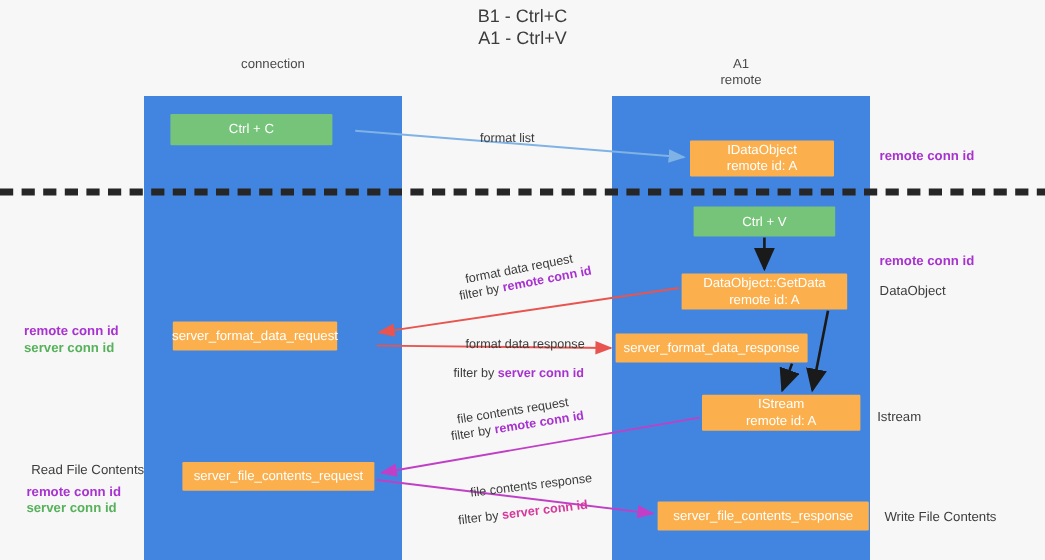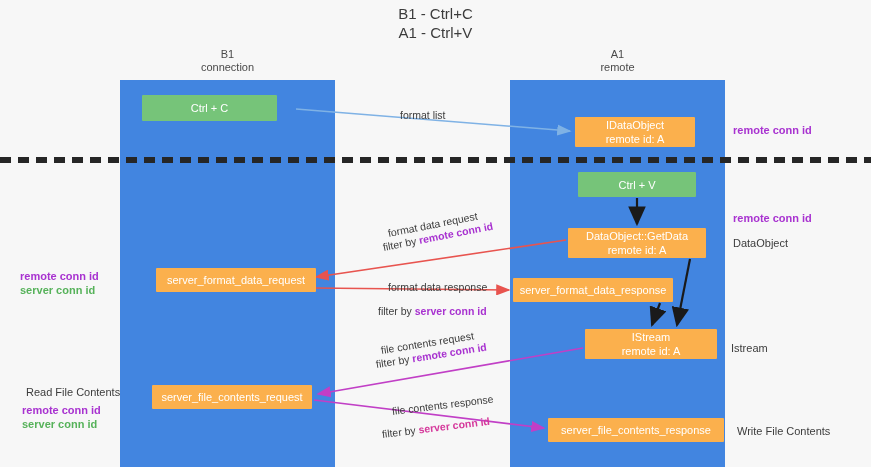--- a/index.html
+++ b/index.html
@@ -35,21 +35,21 @@
     display:flex;flex-direction:column;align-items:center;justify-content:center;
     border-radius:1px;
   }
   .green{background:#76c479;}
   .orange{background:#fbb04d;}
 
   .n-ctrlc{left:142px;top:95px;width:135px;height:26px;}
   .n-idataobject{left:575px;top:117px;width:120px;height:30px;}
   .n-ctrlv{left:578px;top:172px;width:118px;height:25px;}
   .n-getdata{left:568px;top:228px;width:138px;height:30px;}
-  .n-sfdreq{left:156px;top:268px;width:160px;height:24px;}
+  .n-sfdreq{left:144px;top:268px;width:137px;height:24px;}
   .n-sfdresp{left:513px;top:278px;width:160px;height:24px;}
   .n-istream{left:585px;top:329px;width:132px;height:30px;}
   .n-sfcreq{left:152px;top:385px;width:160px;height:24px;}
   .n-sfcresp{left:548px;top:418px;width:176px;height:24px;}
 
   .side{
     position:absolute;font-size:11px;line-height:14px;
   }
   .side .purple{color:#a832d0;font-weight:bold;}
   .side .green-t{color:#56b25a;font-weight:bold;}
@@ -73,21 +73,20 @@
 
   <div class="lane lane-b1"></div>
   <div class="lane lane-a1"></div>
 
   <div class="title">
     <div>B1 - Ctrl+C</div>
     <div>A1 - Ctrl+V</div>
   </div>
 
   <div class="lane-head b1">
-    <div>B1</div>
     <div>connection</div>
   </div>
   <div class="lane-head a1">
     <div>A1</div>
     <div>remote</div>
   </div>
 
   <svg width="871" height="467" style="position:absolute;left:0;top:0;">
     <defs>
       <marker id="ar-blue" markerWidth="9" markerHeight="7" refX="8" refY="3.5" orient="auto">

